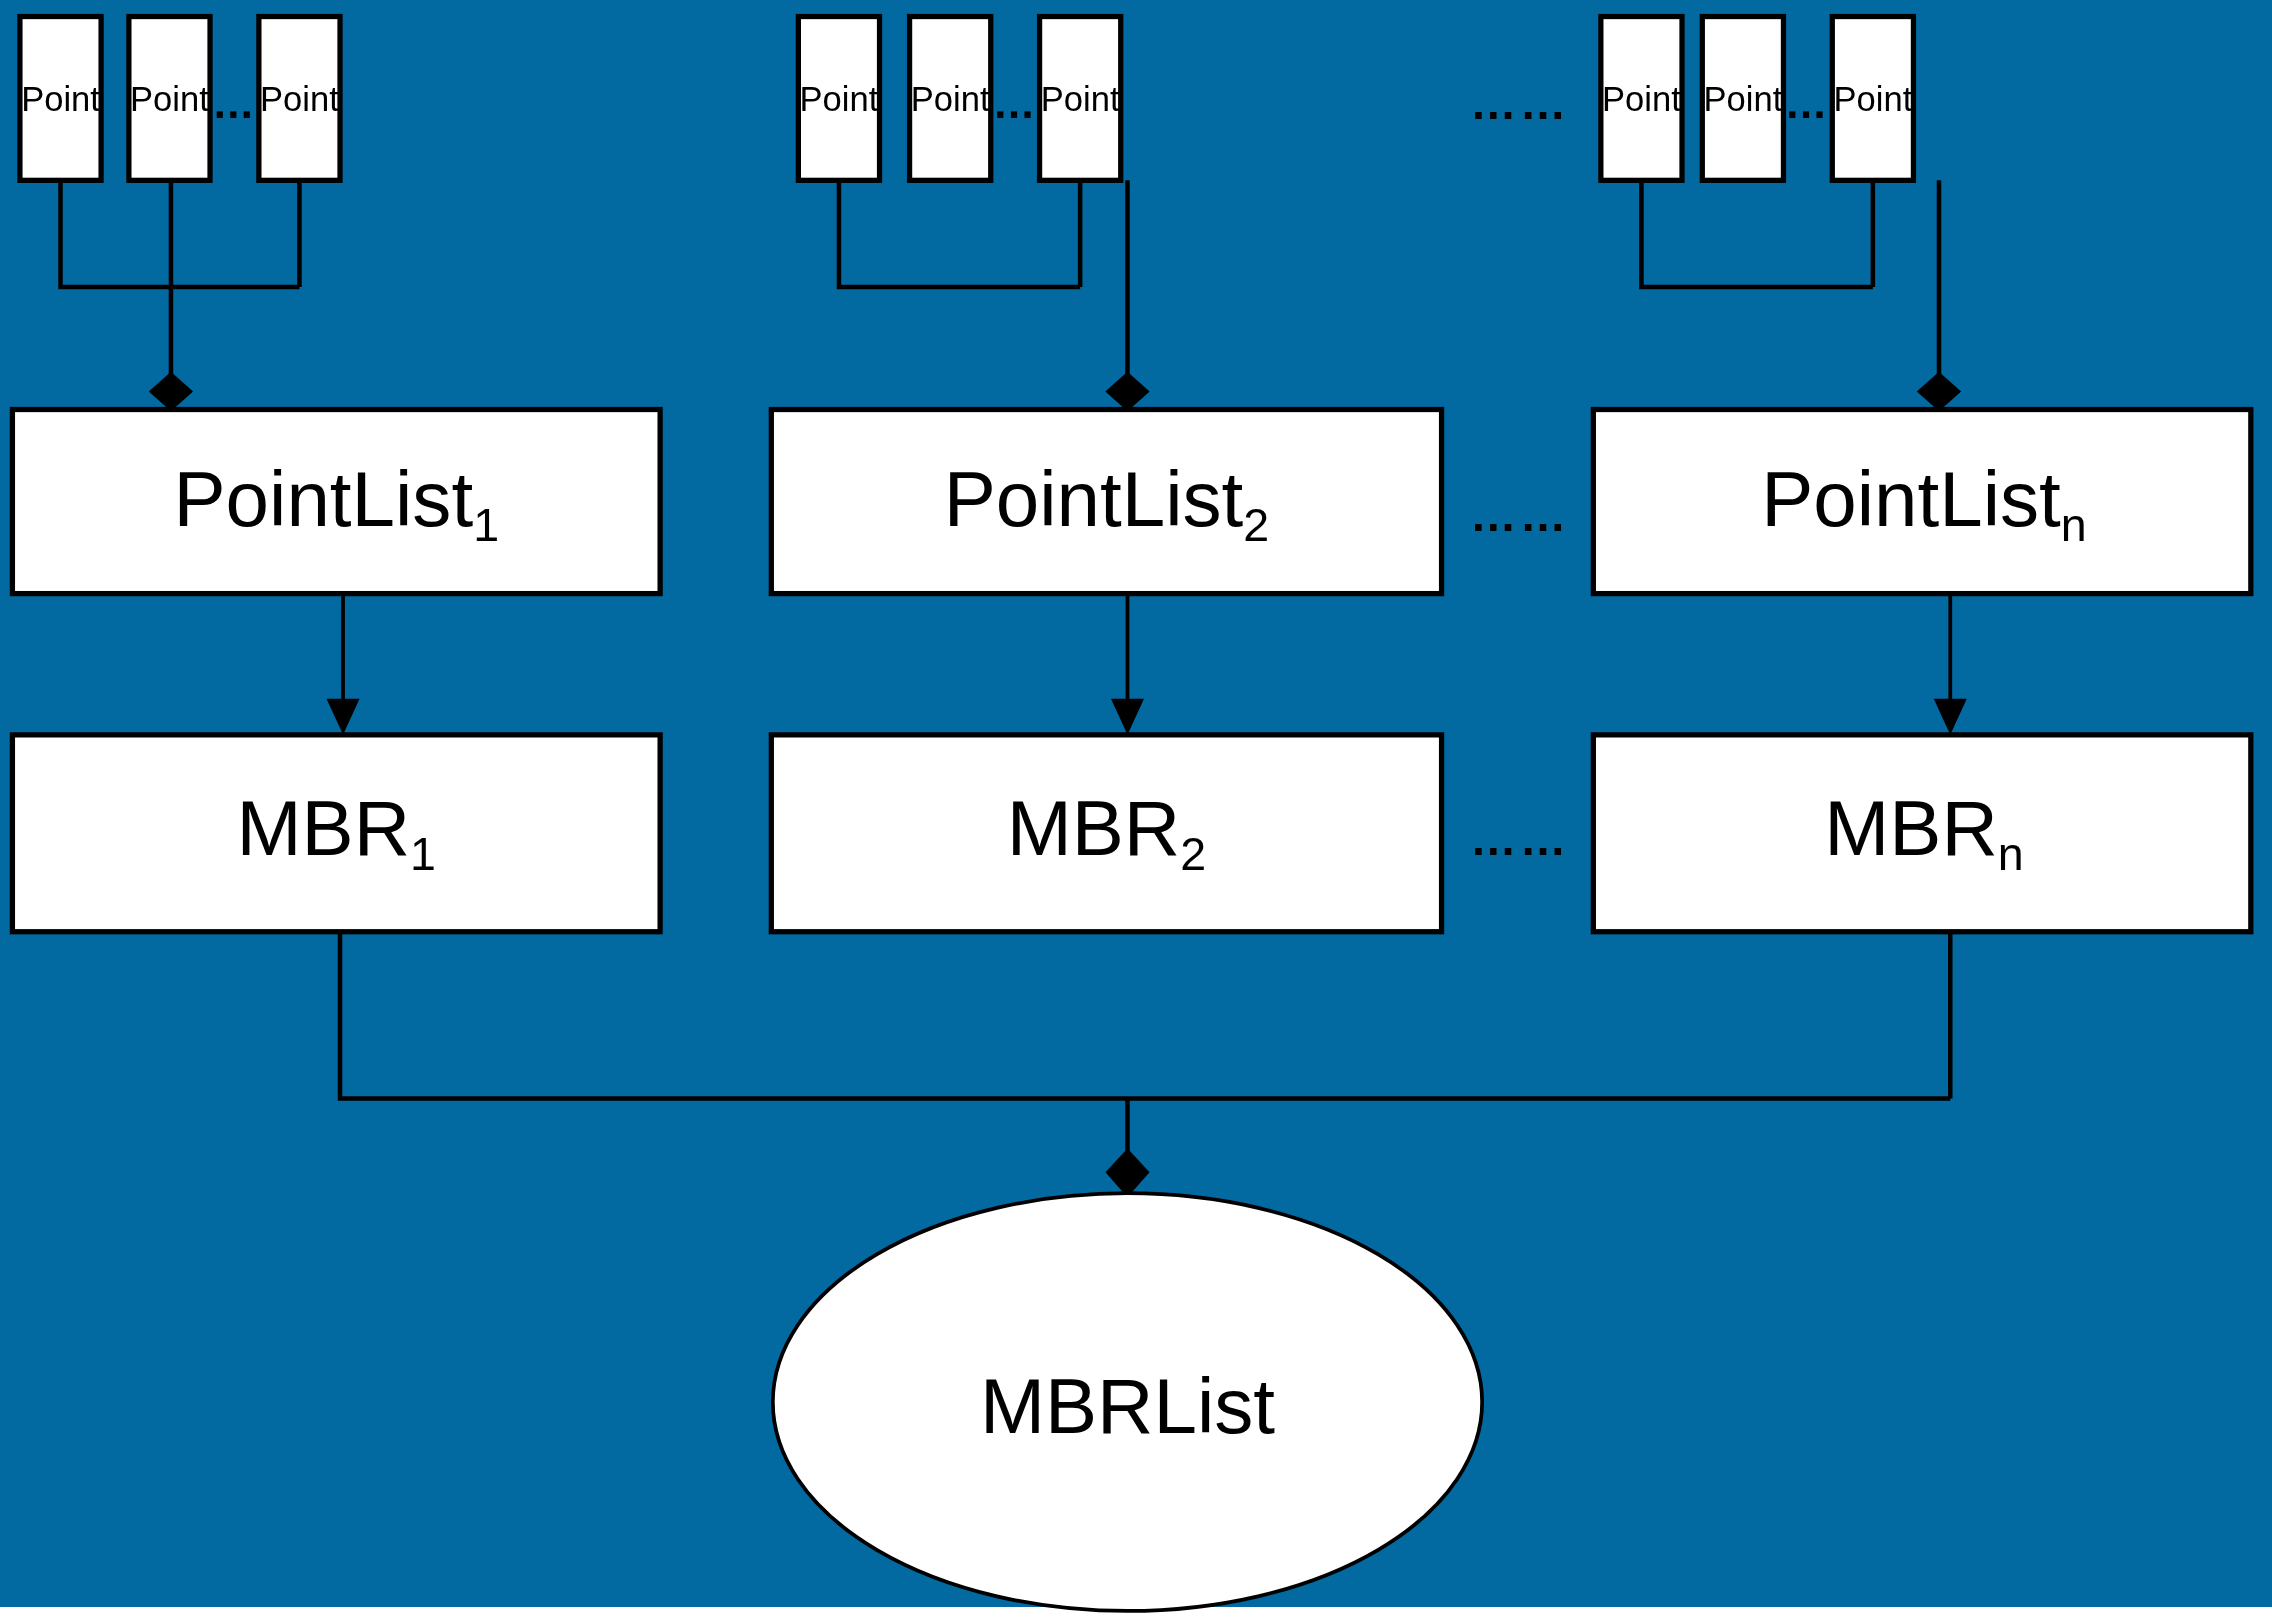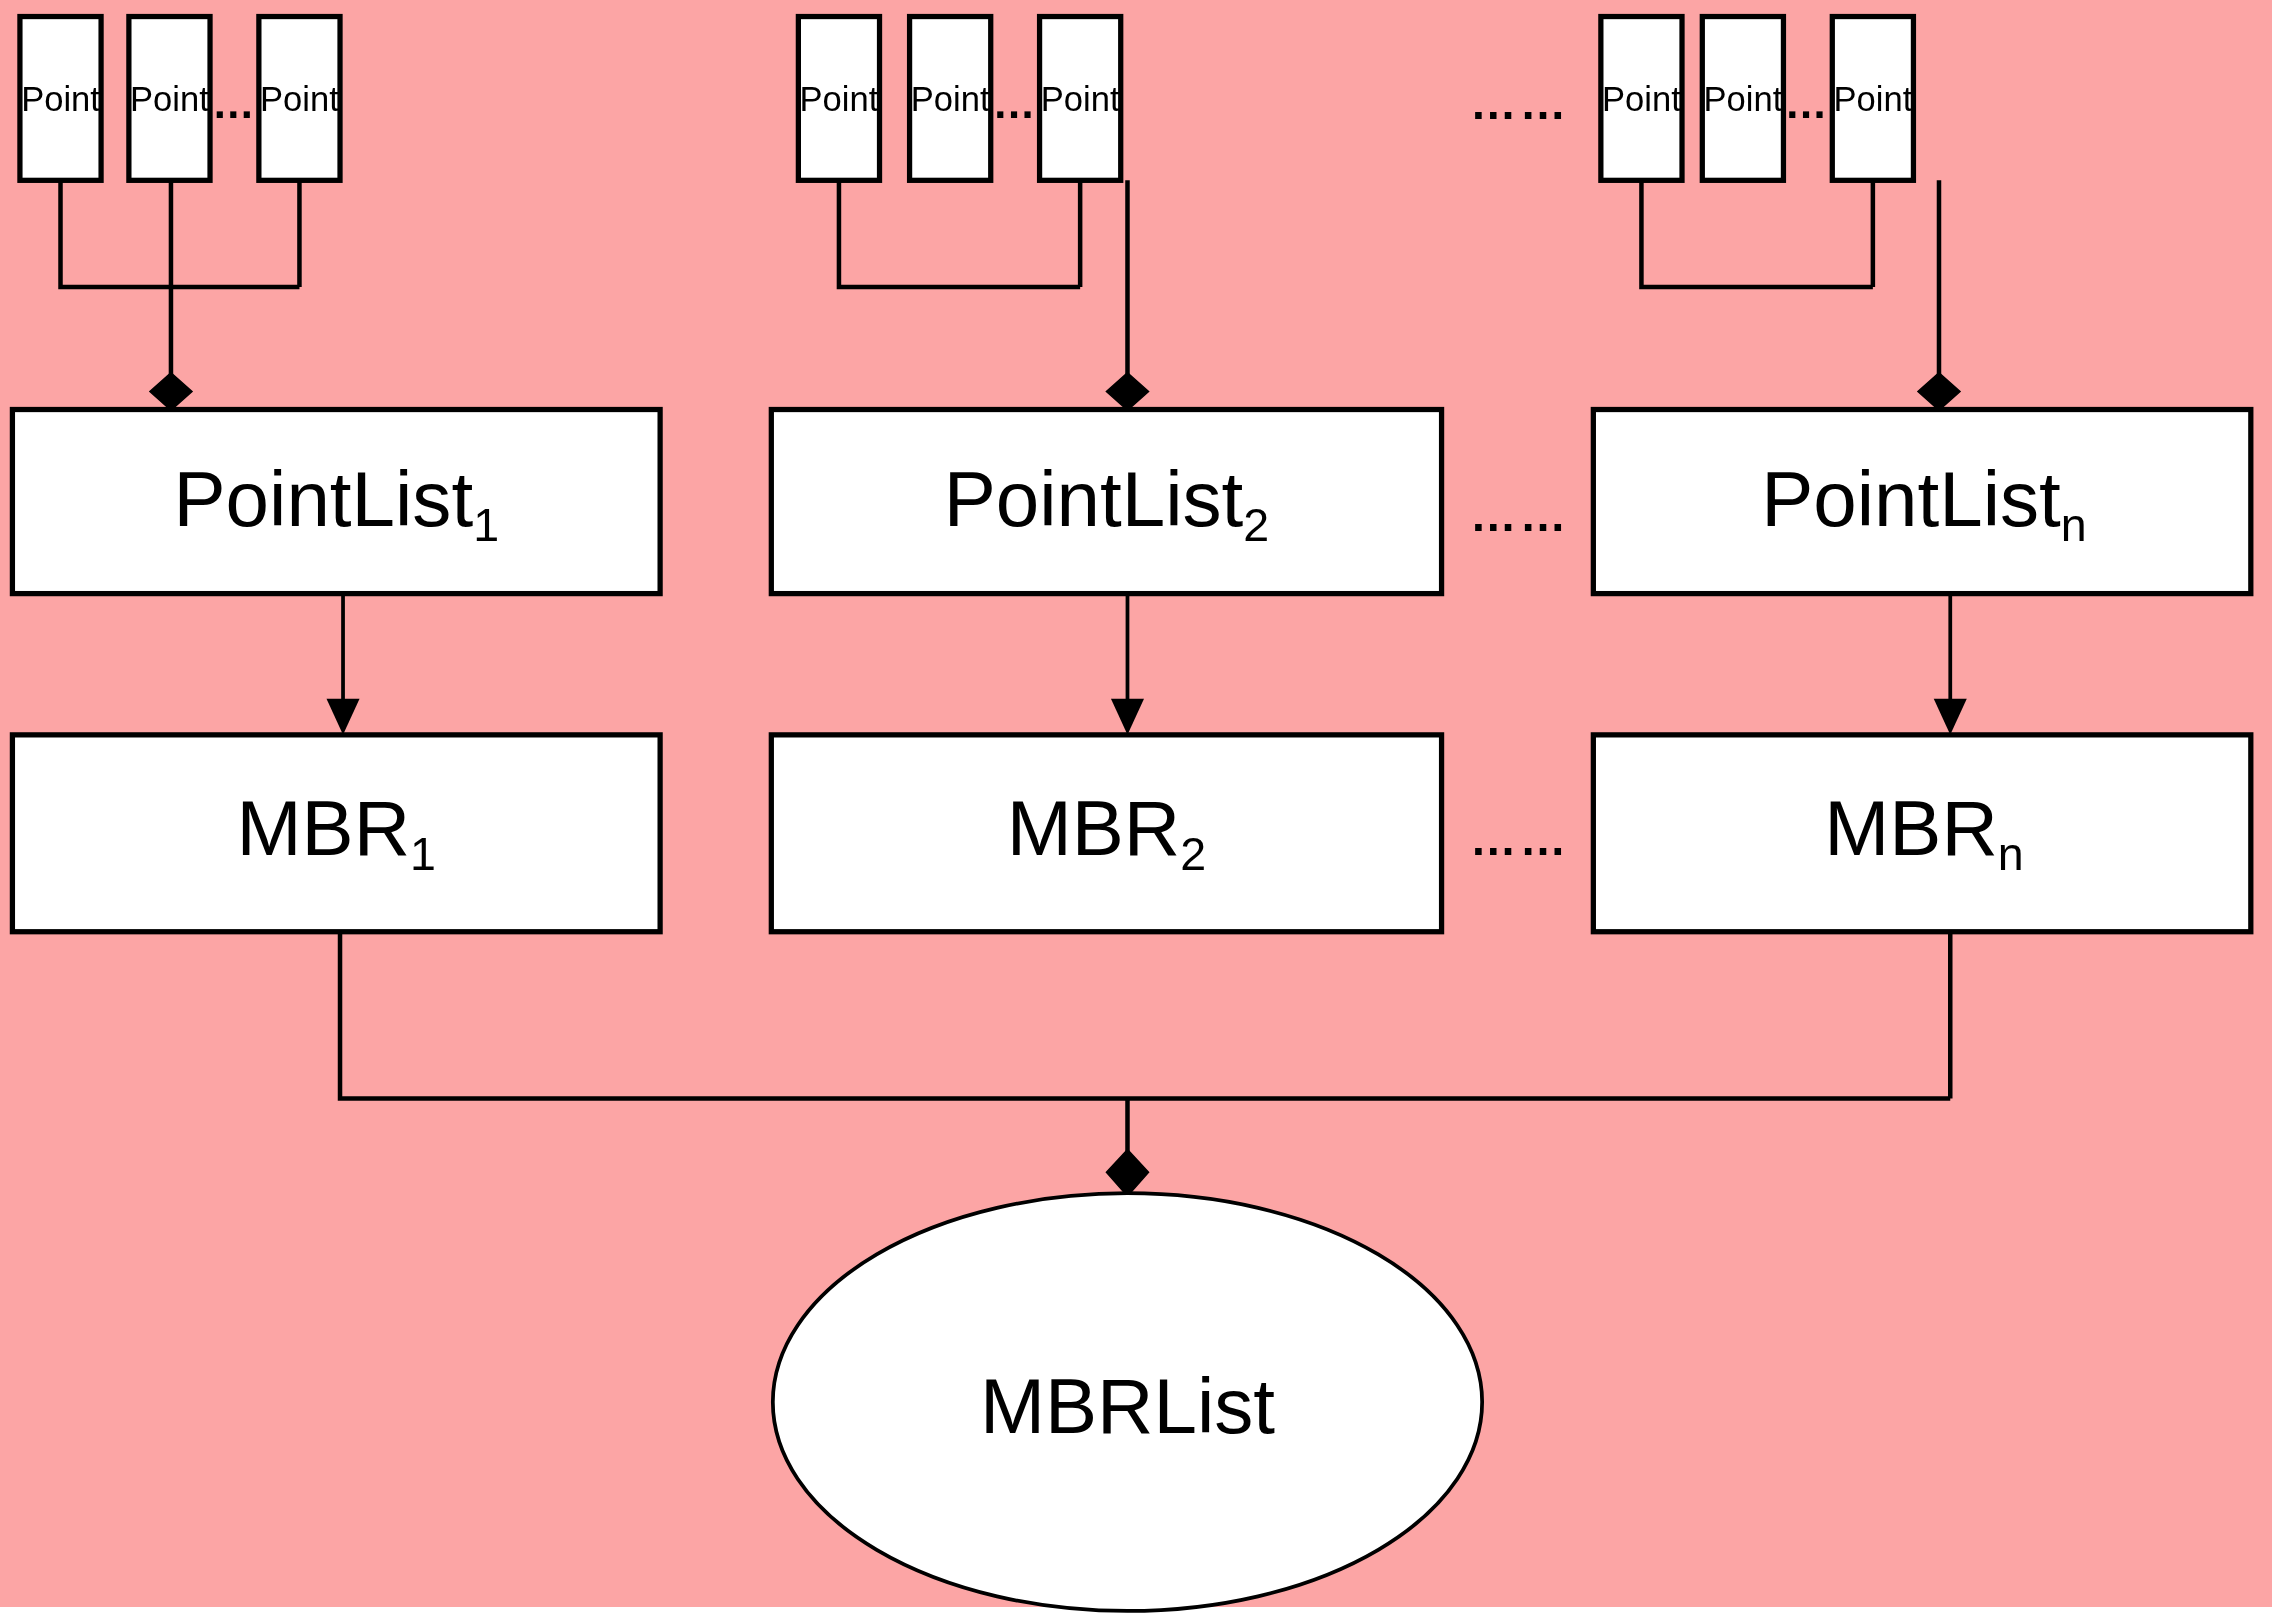--- a/index.html
+++ b/index.html
@@ -1,18 +1,18 @@
 <!DOCTYPE html>
 <html style="font-size:12px"><head>
 <meta charset="utf-8">
 <style>
   html,body{margin:0;padding:0;background:#ffffff;}
   body{width:2273px;height:1617px;overflow:hidden;
        font-family:"Liberation Sans","DejaVu Sans",sans-serif;}
-  #diagram-root{position:relative;width:2273px;height:1607px;background:#fca5a5;}
+  #diagram-root{position:relative;width:2273px;height:1607px;background:#0369a1;}
   svg{display:block;}
   .node-box{fill:#ffffff;stroke:#000000;stroke-width:7;}
   .node-ellipse{fill:#ffffff;stroke:#000000;stroke-width:5;}
   .conn{stroke:#000000;stroke-width:6;fill:none;}
   .conn-thin{stroke:#000000;stroke-width:5;fill:none;}
   .diamond{fill:#000000;stroke:#000000;stroke-width:2;}
   .arrow-head{fill:#000000;stroke:none;}
   .lbl{fill:#000000;font-family:"Liberation Sans","DejaVu Sans",sans-serif;
        text-anchor:middle;dominant-baseline:middle;}
   .lbl-point{font-size:46px;}

